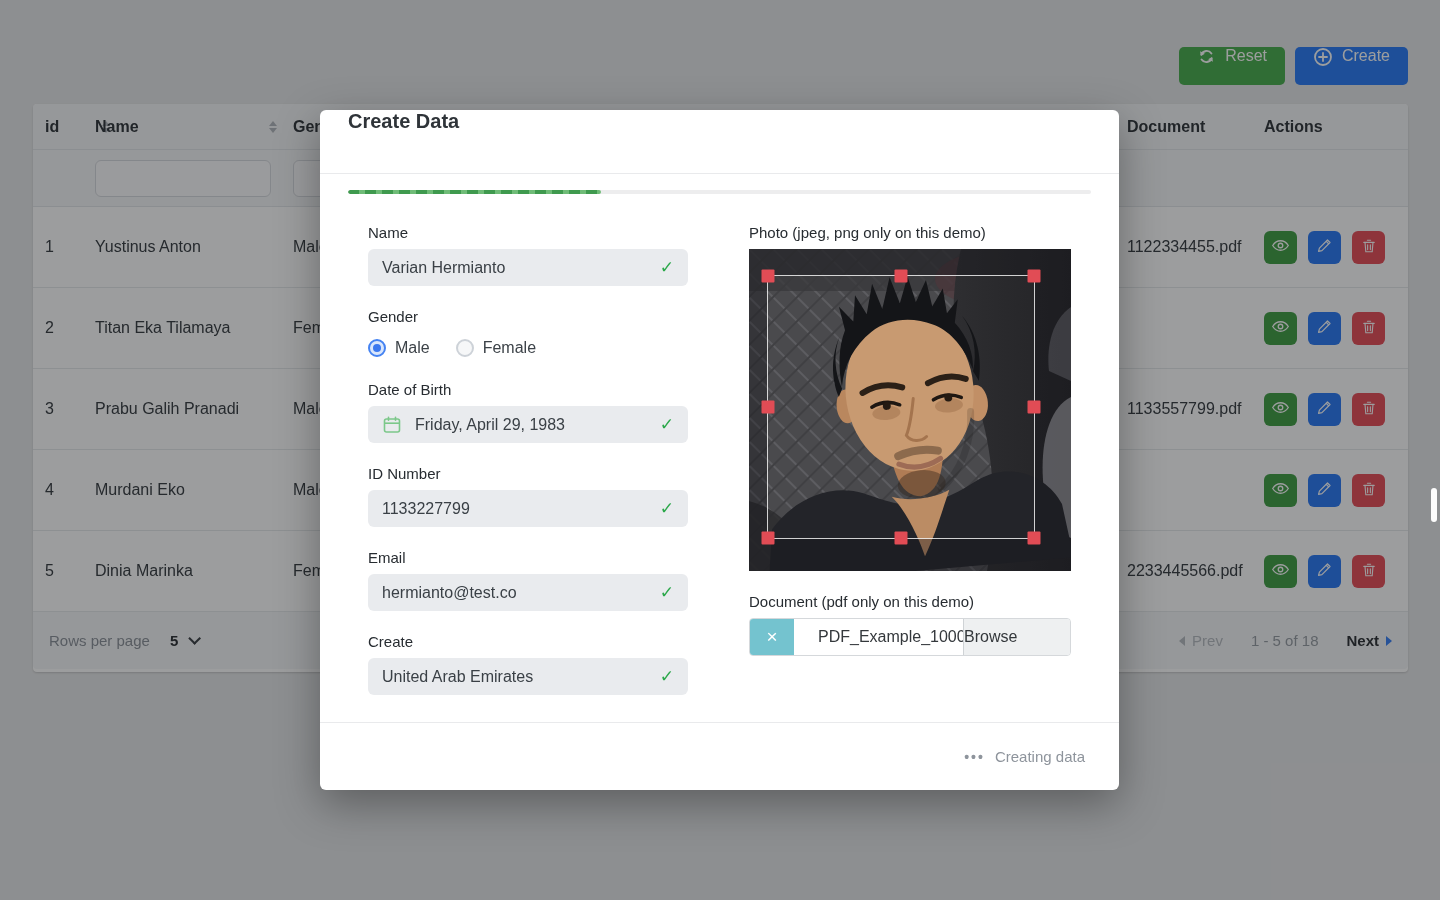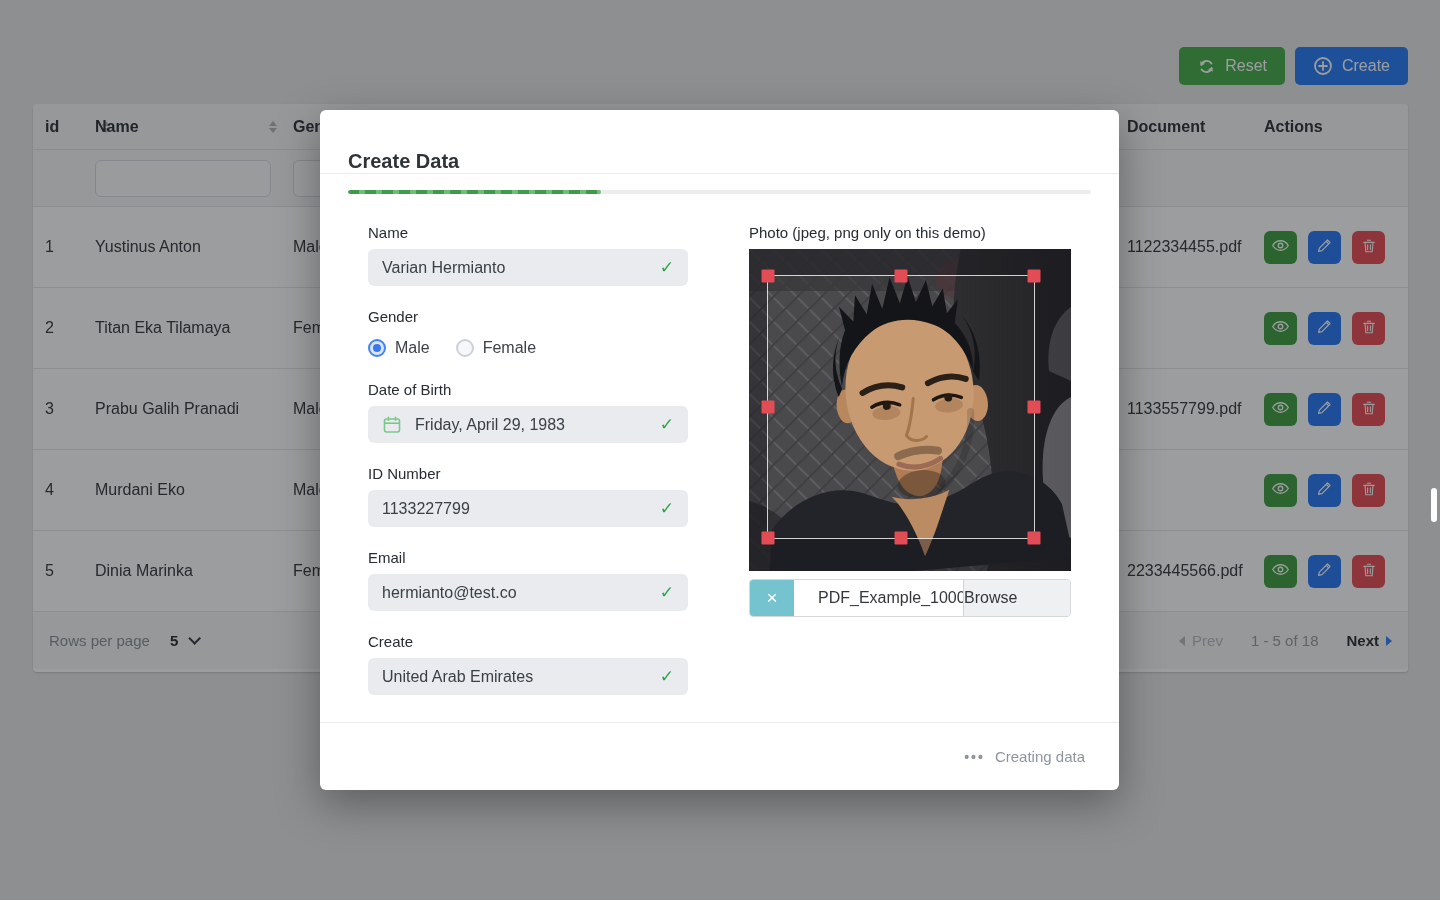--- a/index.html
+++ b/index.html
@@ -4,21 +4,21 @@
 <style>
   * { margin:0; padding:0; box-sizing:border-box; }
   html,body { width:1440px; height:900px; overflow:hidden; }
   body { font-family:"Liberation Sans","DejaVu Sans",sans-serif; background:#e7e8e9; position:relative; }
 
   
   .page { position:absolute; inset:0; z-index:0; }
 
   .toolbar { position:absolute; top:47px; right:32px; display:flex; gap:10px; }
   .btn { height:38px; border:none; border-radius:5px; color:#fff; font-size:16px;
-         font-family:inherit; display:flex; align-items:center; gap:9px; padding:0 18px; cursor:pointer; }
+         font-family:inherit; display:flex; align-items:flex-start; gap:9px; padding:0 18px; cursor:pointer; }
   .btn-reset { background:#4caf50; }
   .btn-create { background:#2d7ef7; }
   .btn svg { display:block; }
 
   .card { position:absolute; left:33px; top:104px; width:1375px; height:568px;
           background:#fff; border-radius:4px; box-shadow:0 1px 2px rgba(0,0,0,.15); }
   .grid { display:grid; grid-template-columns:50px 198px 1fr 137px 144px; padding-left:12px; align-items:center; }
   .thead { height:46px; background:#f6f7f8; border-bottom:1px solid #e3e6e9; border-radius:4px 4px 0 0;
            font-weight:bold; font-size:16px; color:#33383d; }
   .th { display:flex; align-items:center;gap:35px; }
@@ -52,21 +52,21 @@
   .tri.left  { border-right:6px solid #b7bcc2; }
   .tri.right { border-left:6px solid #3b82f6; }
 
   
   .backdrop { position:absolute; inset:0; background:rgba(8,10,12,.40); z-index:10; }
   .scroll-thumb { position:absolute; right:3px; top:488px; width:6px; height:34px; background:#fcfcfc; border-radius:3px; z-index:40; }
 
   
   .modal { position:absolute; left:320px; top:110px; width:799px; height:680px; background:#fff;
            border-radius:6px; box-shadow:0 14px 44px rgba(0,0,0,.35); z-index:20; display:flex; flex-direction:column; }
-  .m-head { height:64px; padding:0 28px; display:flex; align-items:flex-end; border-bottom:1px solid #e9eaec; }
+  .m-head { height:64px; padding:0 28px; display:flex; align-items:flex-start; border-bottom:1px solid #e9eaec; }
   .m-title { font-size:20px; font-weight:bold; color:#2f3439; }
   .m-body { flex:1; padding:16px 28px 0; }
   .progress { height:4px; border-radius:2px; background:#ededee; overflow:hidden; }
   .progress-fill { height:100%; border-radius:2px;
        background:repeating-linear-gradient(90deg,#3f9a4e 0 11px,#6fbc77 11px 17px); }
   .cols { display:flex; gap:61px; padding:0 20px; margin-top:14px; }
   .col { width:322px; }
   .flabel { font-size:15px; color:#272c31; margin-top:22px; }
   .flabel.first { margin-top:16px; }
   .finput { margin-top:8px; height:37px; background:#e9ebee; border-radius:6px; display:flex; align-items:center;
@@ -443,20 +443,21 @@
             <span class="handle h-n"></span>
             <span class="handle h-ne"></span>
             <span class="handle h-w"></span>
             <span class="handle h-e"></span>
             <span class="handle h-sw"></span>
             <span class="handle h-s"></span>
             <span class="handle h-se"></span>
           </div>
         </div>
 
+        <div class="flabel">Document (pdf only on this demo)</div>
         <div class="filectl">
           <div class="file-x">
             <span>×</span>
           </div>
           <div class="file-name">PDF_Example_1000_KB.pdf</div>
           <div class="file-browse">
             <span>Browse</span>
           </div>
         </div>
       </div>

